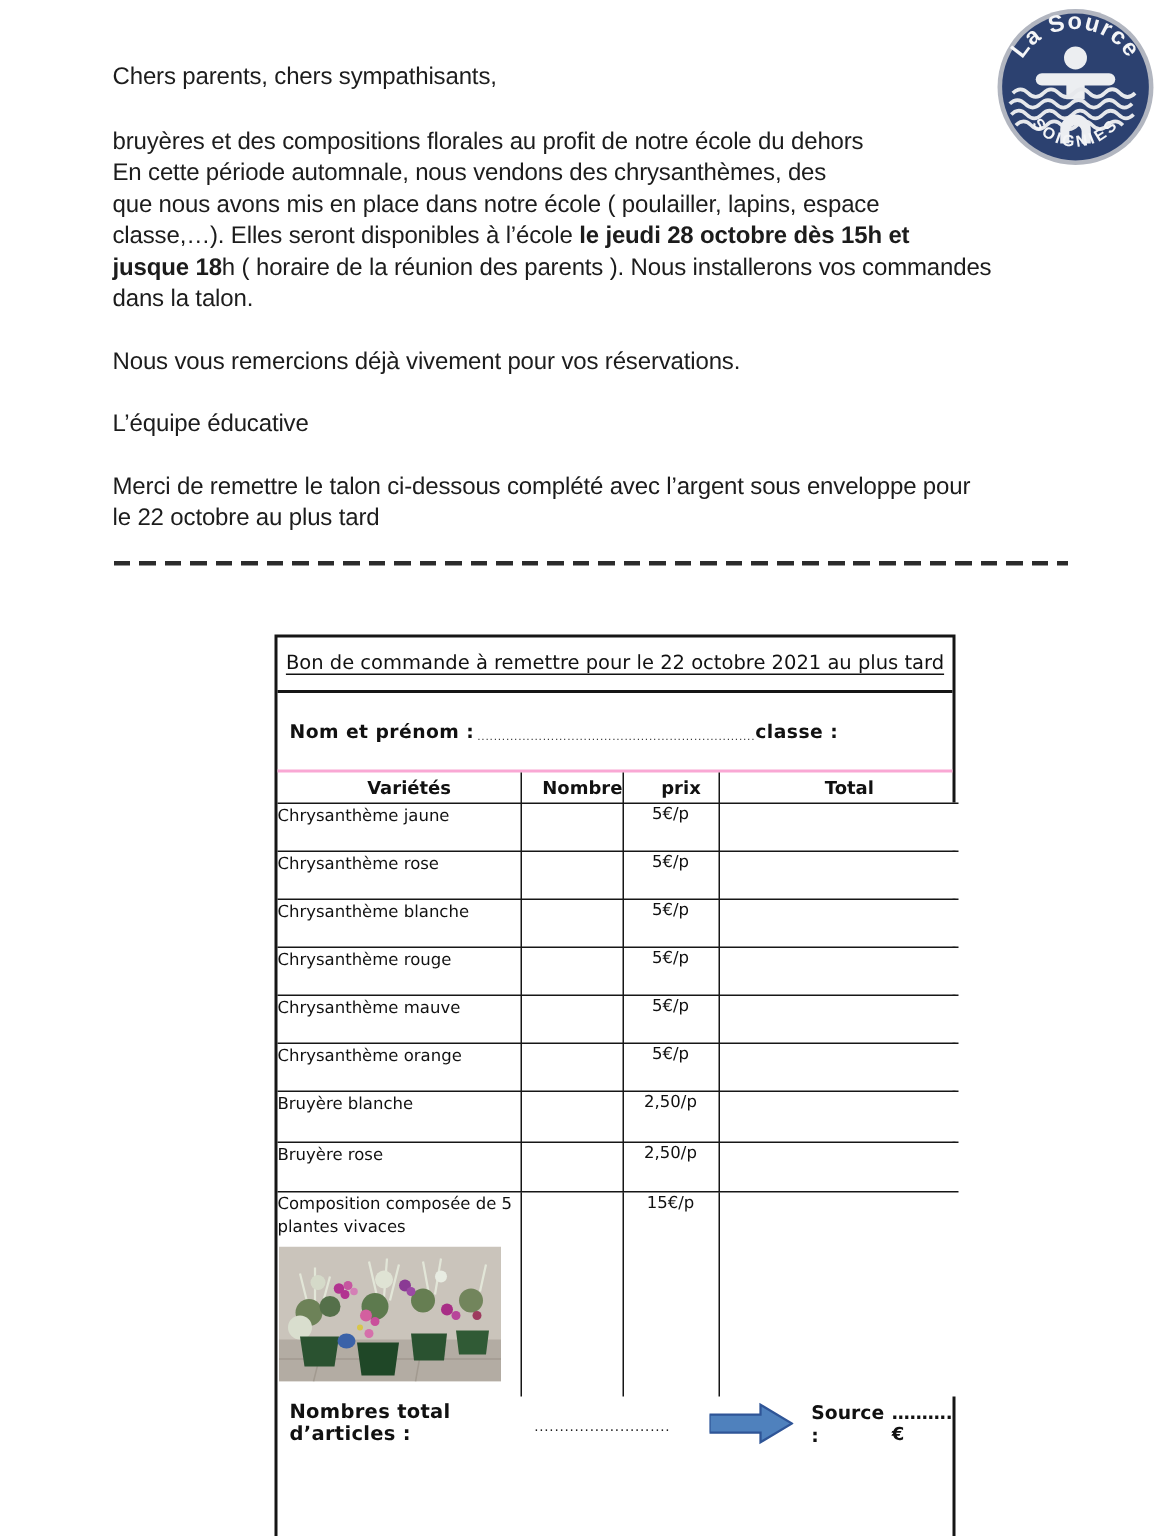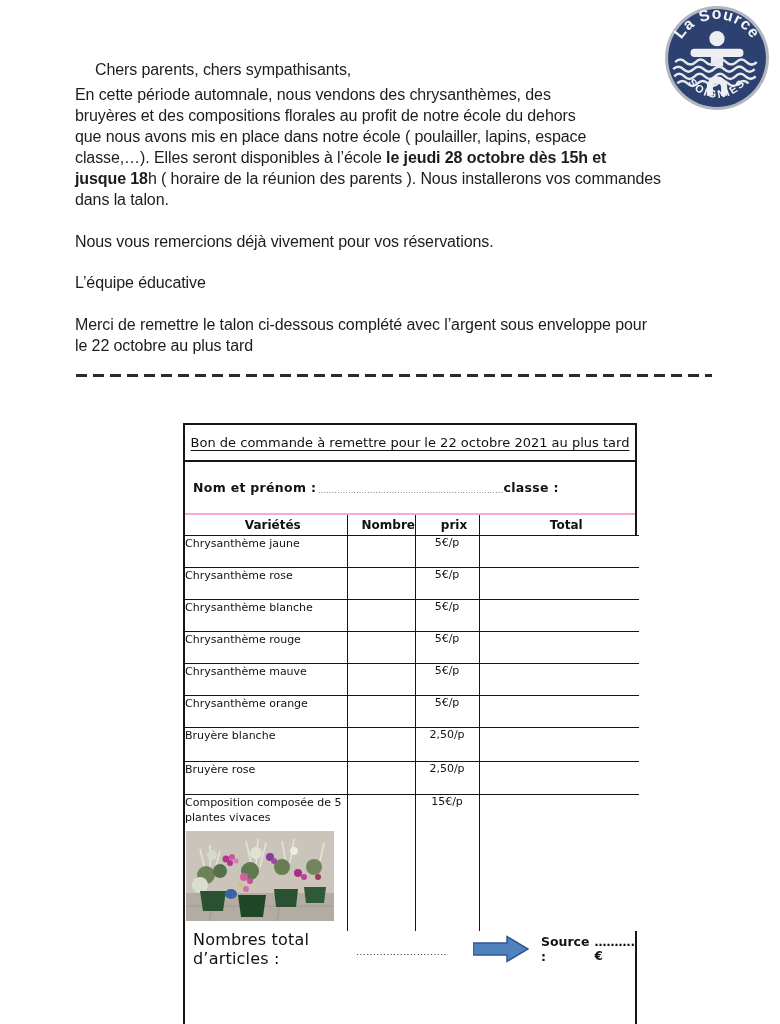--- a/index.html
+++ b/index.html
@@ -1,21 +1,21 @@
 <!DOCTYPE html>
 <html><head>
 <meta charset="utf-8">
 <style>
   html,body{margin:0;padding:0;background:#fff;}
   body{width:780px;height:1024px;font-family:"Liberation Sans",sans-serif;color:#1c1c1c;}
   .page{position:relative;width:780px;height:1024px;background:#fff;overflow:hidden;}
 
   
   .letter-block{position:absolute;left:75px;font-size:16px;line-height:21px;letter-spacing:-0.1px;}
-  .salutation{top:59px;margin-left:20px;}
+  .salutation{top:41px;}
   .para1{top:84px;width:680px;}
   .para2{top:231px;}
   .sig{top:272px;}
   .para3{top:314px;width:680px;}
   .b{font-weight:bold;}
   .i{}
 
   .cut-line{position:absolute;left:76px;top:374px;width:636px;height:2.5px;
     background:repeating-linear-gradient(90deg,#2b2b2b 0 11px,transparent 11px 17px);}
 
@@ -44,21 +44,21 @@
   tr.hrow{height:20px;}
   tr.hrow th{font-size:12px;font-weight:bold;text-align:center;}
   tr.r32{height:32px;}tr.r34{height:34px;}tr.r33{height:33px;}tr.rcomp{height:137px;}
   td.variety{vertical-align:top;text-align:left;font-size:11px;padding:4px 0 0 6px;line-height:15px;}
   td.price{vertical-align:top;text-align:center;font-size:11px;padding-top:4px;}
   td.empty{background:#fff;}
   .photo{display:block;margin:6px 0 0 1px;}
 
   .form-footer{height:36px;border-top:0;display:flex;align-items:center;
     padding-left:8px;box-sizing:border-box;position:relative;}
-  .form-footer .lbl{font-size:16px;font-weight:normal;letter-spacing:0.2px;}
+  .form-footer .lbl{font-size:13px;font-weight:bold;letter-spacing:0.2px;}
   .form-footer .dots{font-size:9px;letter-spacing:0.5px;margin:5px 0 0 4px;color:#222;}
   .form-footer .arrow{margin-left:26px;flex:0 0 auto;}
   .form-footer .total-lbl{margin-left:12px;font-size:12.5px;font-weight:bold;}
   .form-footer .total-val{margin-left:5px;font-size:12px;font-weight:bold;}
 </style>
 </head>
 <body>
 
 <div class="page">
 
@@ -83,22 +83,22 @@
       <textPath href="#arcT" startOffset="50%" text-anchor="middle">La Source</textPath>
     </text>
     <text font-size="10.5" font-weight="bold" fill="#f4f5f7" letter-spacing="2" font-family="Liberation Sans, sans-serif">
       <textPath href="#arcB" startOffset="50%" text-anchor="middle">SOIGNIES</textPath>
     </text>
   </svg>
 
   <div class="letter-block salutation">Chers parents, chers sympathisants,</div>
 
   <div class="letter-block para1">
+    <div>bruyères  et des compositions florales au profit de notre école du dehors</div>
     <div>En cette période automnale, nous vendons des chrysanthèmes, des</div>
-    <div>bruyères  et des compositions florales au profit de notre école du dehors</div>
     <div>que nous avons mis en place dans notre école ( poulailler, lapins, espace</div>
     <div><span>classe,…). Elles seront disponibles à l’école </span><span class="b">le jeudi 28 octobre dès 15h et</span></div>
     <div><span class="b">jusque 18</span><span>h ( horaire de la réunion des parents ). Nous installerons vos commandes</span></div>
     <div>dans la talon.</div>
   </div>
 
   <div class="letter-block para2">Nous vous remercions déjà vivement pour vos réservations.</div>
   <div class="letter-block sig">L’équipe éducative</div>
 
   <div class="letter-block para3">

